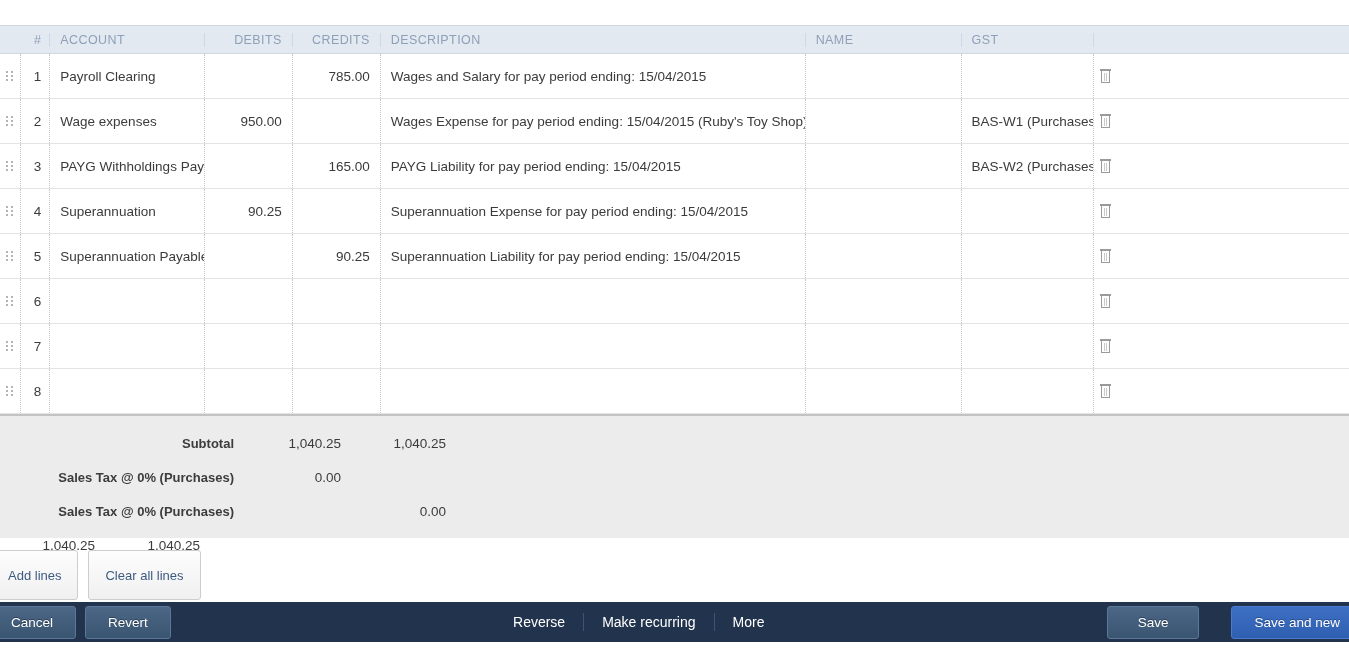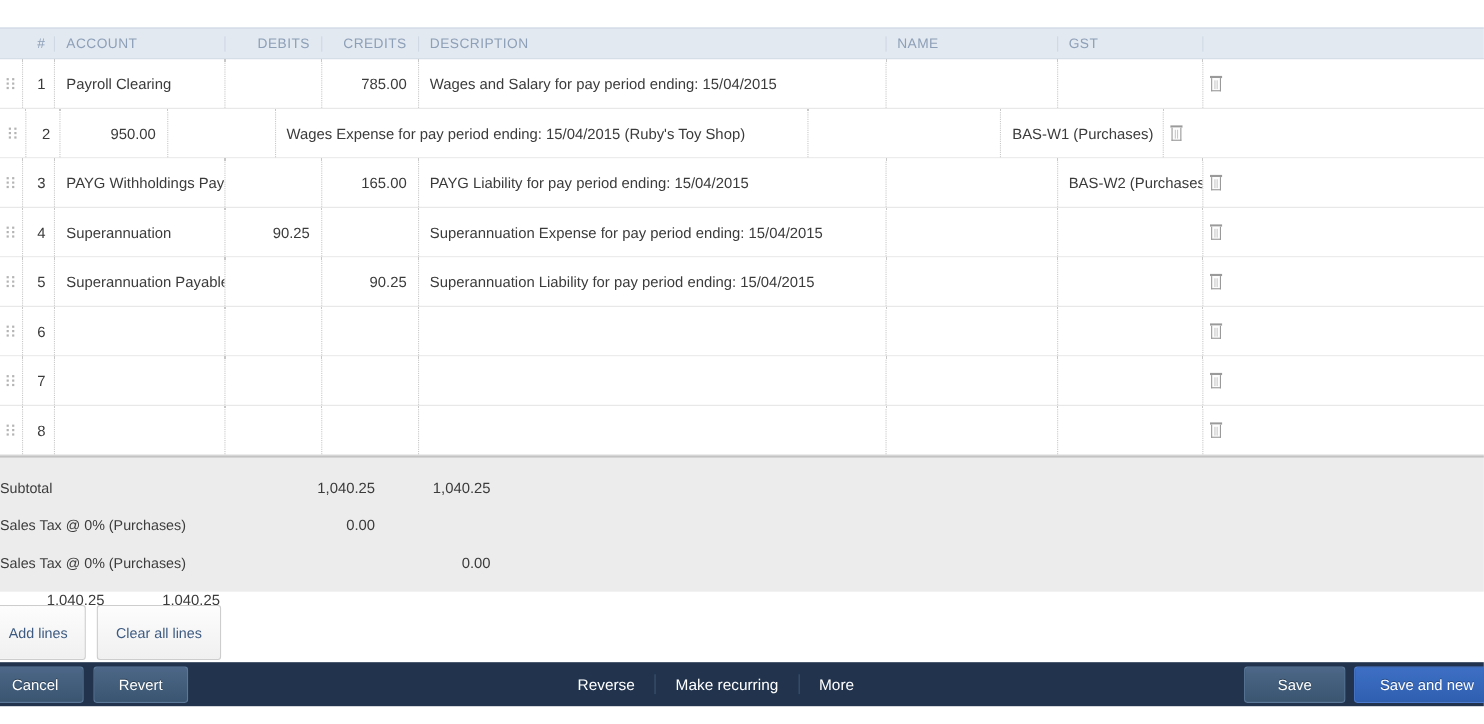--- a/index.html
+++ b/index.html
@@ -94,22 +94,22 @@
 
   
   .totals {
     background: #ececec;
     border-top: 2px solid #c3c3c3;
     padding-top: 10px;
     height: 124px;
   }
   .totals-row { display:flex; height:34px; align-items:center; }
   .t-label {
-    width: 246px; padding-right: 12px;
-    font-size: 13px; font-weight: normal; color: #3c3c3c;
+    width: 246px; text-align:right; padding-right: 12px;
+    font-size: 13px; font-weight: bold; color: #3c3c3c;
   }
   .t-debit  { width: 105px; text-align:right; padding-right:10px; font-size:13.5px; color:#3b3b3b;}
   .t-credit { width: 105px; text-align:right; padding-right:10px; font-size:13.5px; color:#3b3b3b;}
 
   
   .linebar { background:#fff; height:62px; padding-top: 12px; padding-left:0; display:flex; gap:10px;}
   .gbtn {
     background: linear-gradient(#fdfdfd, #f0f0f0);
     border: 1px solid #cdcdcd;
     border-radius: 3px;
@@ -138,21 +138,21 @@
     border:1px solid #5b7899;
     border-radius:3px;
     padding:8px 22px;
     text-shadow:0 -1px 0 rgba(0,0,0,.35);
   }
   #btn-cancel { margin-left:-12px; border-radius:3px; }
   #btn-revert { margin-left:9px; }
   .linkset { display:flex; align-items:center; margin-left:auto; }
   .barlink { color:#fff; font-size:14px; padding:0 18px; cursor:pointer; }
   .bardiv { width:1px; height:18px; background:#3e5472; }
-  .rightset { display:flex; align-items:center; margin-left:auto; padding-right:0; }
+  .rightset { display:flex; align-items:center; margin-left:auto; padding-right:0;gap:24px; }
   #btn-save { padding:8px 30px; }
   #btn-save-new {
     background: linear-gradient(#3d6fc4, #2f5fb0);
     border:1px solid #4a7ad0;
     border-radius:3px;
     padding:8px 22px;
     margin-left:8px;
     margin-right:-14px;
     color:#fff; font-size:13.5px; cursor:pointer;
     text-shadow:0 -1px 0 rgba(0,0,0,.3);
@@ -212,20 +212,21 @@
             <span class="drag-handle">
               <i></i>
               <i></i>
               <i></i>
               <i></i>
               <i></i>
               <i></i>
             </span>
           </div>
           <div class="cell c-num">2</div>
+          <div class="cell c-account">Wage expenses</div>
           <div class="cell c-debits">950.00</div>
           <div class="cell c-credits"></div>
           <div class="cell c-desc">Wages Expense for pay period ending: 15/04/2015 (Ruby's Toy Shop)</div>
           <div class="cell c-name"></div>
           <div class="cell c-gst">BAS-W1 (Purchases)</div>
           <div class="cell c-trash">
             <span class="trash">
               <span class="lid"></span>
               <span class="body"></span>
             </span>

